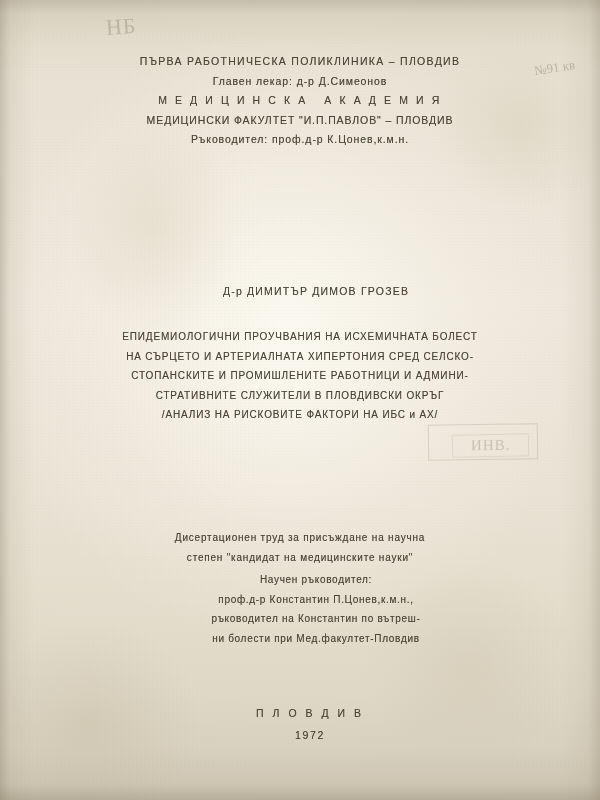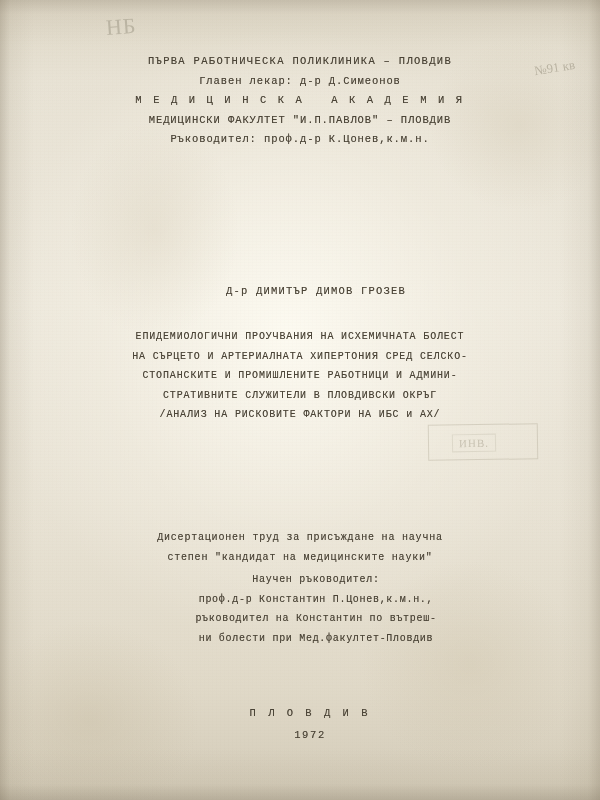--- a/index.html
+++ b/index.html
@@ -59,21 +59,21 @@
   }
   .block {
     position: absolute;
     left: 0;
     width: 600px;
     text-align: center;
   }
   .line {
     display: block;
     color: #4a4336;
-    font-family: Liberation Mono, monospace;
+    font-family: Liberation Sans, sans-serif;
     white-space: pre;
     text-shadow: 0 0 0.5px rgba(74,67,54,0.5);
   }
 
   
   #header-block { top: 52px; }
   #header-block .line { font-size: 10.5px; line-height: 19.5px; letter-spacing: 0.9px; }
   #header-block .l1 { letter-spacing: 1.3px; }
   #header-block .l3 { letter-spacing: 2.6px; }
 
@@ -116,26 +116,26 @@
   }
   #mark-top-right {
     left: 534px; top: 60px;
     font-size: 13px;
     transform: rotate(-9deg);
     color: #9d9684;
     opacity: 0.6;
   }
   #mark-stamp {
     left: 452px; top: 434px;
-    font-size: 11px;
+    font-size: 15px;
     letter-spacing: 1px;
     color: #a49d8a;
     opacity: 0.5;
     border: 1px solid rgba(150,142,122,0.35);
-    padding: 2px 6px;
+    padding: 2px 18px;
     transform: rotate(-1deg);
   }
   #mark-stamp-box {
     position: absolute;
     left: 428px; top: 424px;
     width: 108px; height: 34px;
     border: 1px solid rgba(150,142,122,0.28);
     transform: rotate(-0.8deg);
     pointer-events: none;
   }

